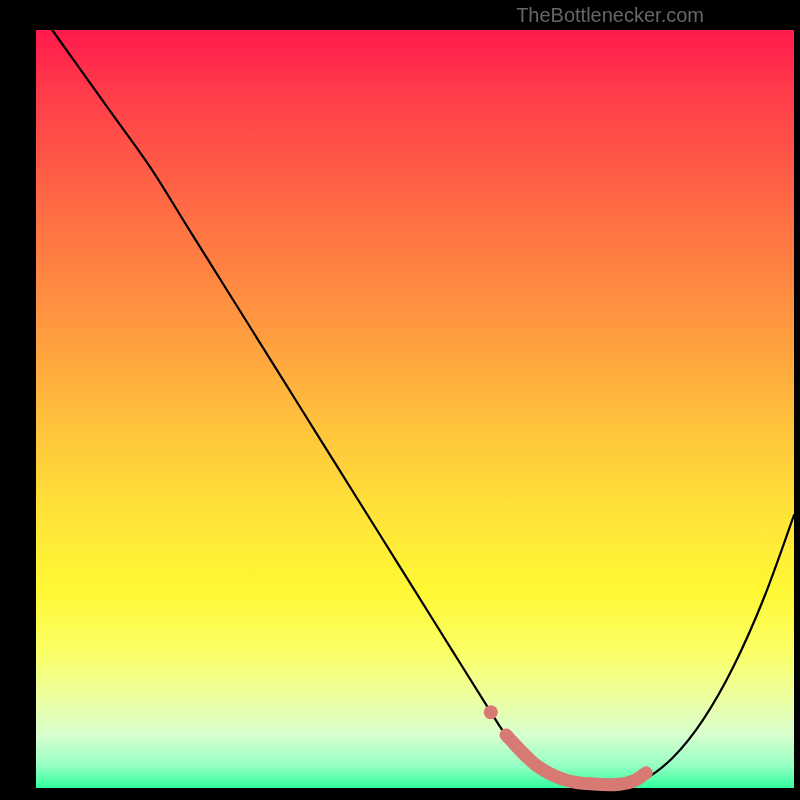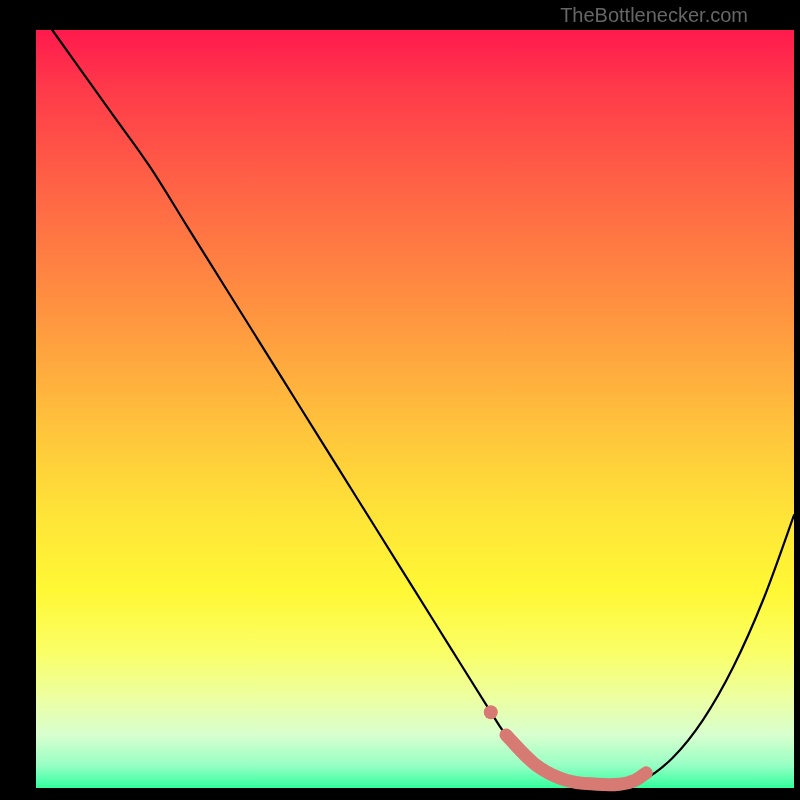--- a/index.html
+++ b/index.html
@@ -8,21 +8,20 @@
     width: 800px;
     height: 800px;
     background: #000;
     font-family: Arial, Helvetica, sans-serif;
     overflow: hidden;
   }
   .container {
     position: relative;
     width: 712px;
     height: 800px;
-    padding-left: 44px;
   }
   .attribution {
     position: absolute;
     top: 4px;
     right: 8px;
     color: #666;
     font-size: 20px;
     font-weight: 500;
     z-index: 10;
   }

